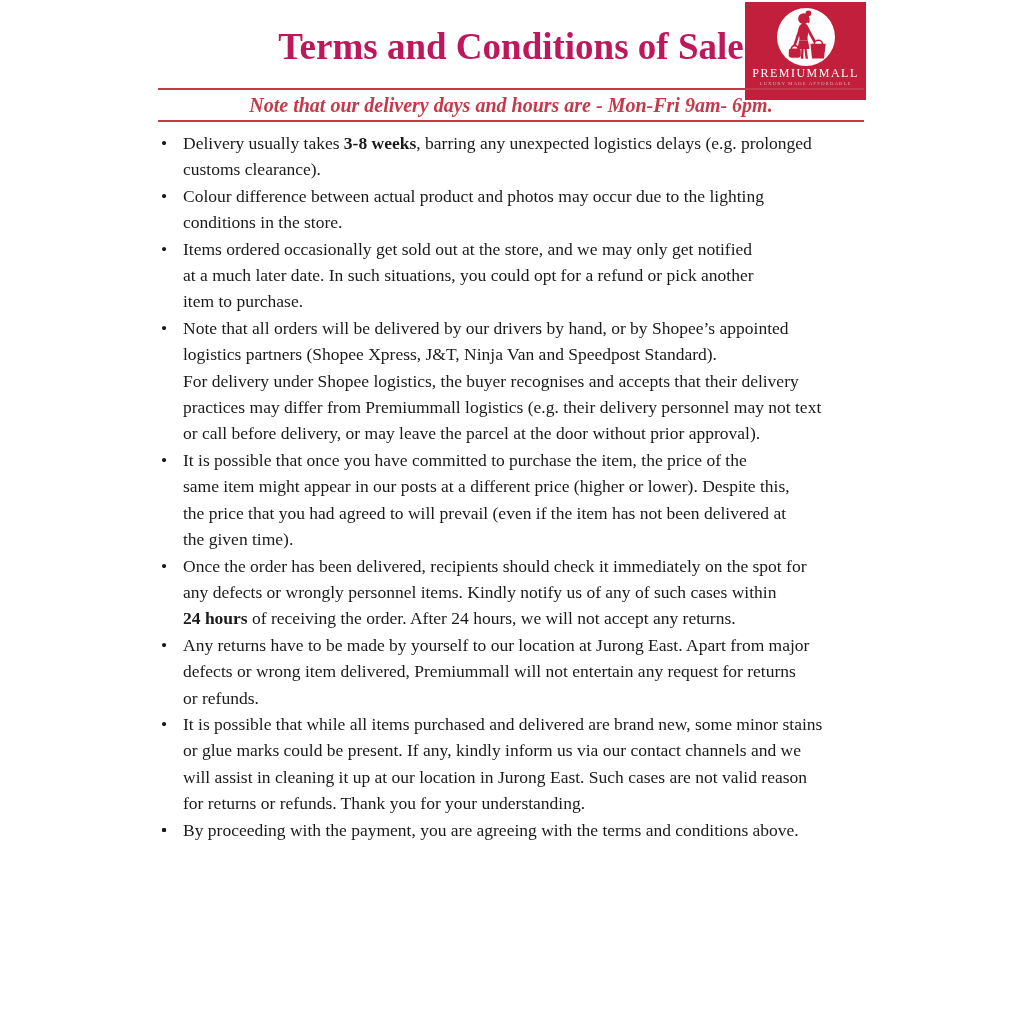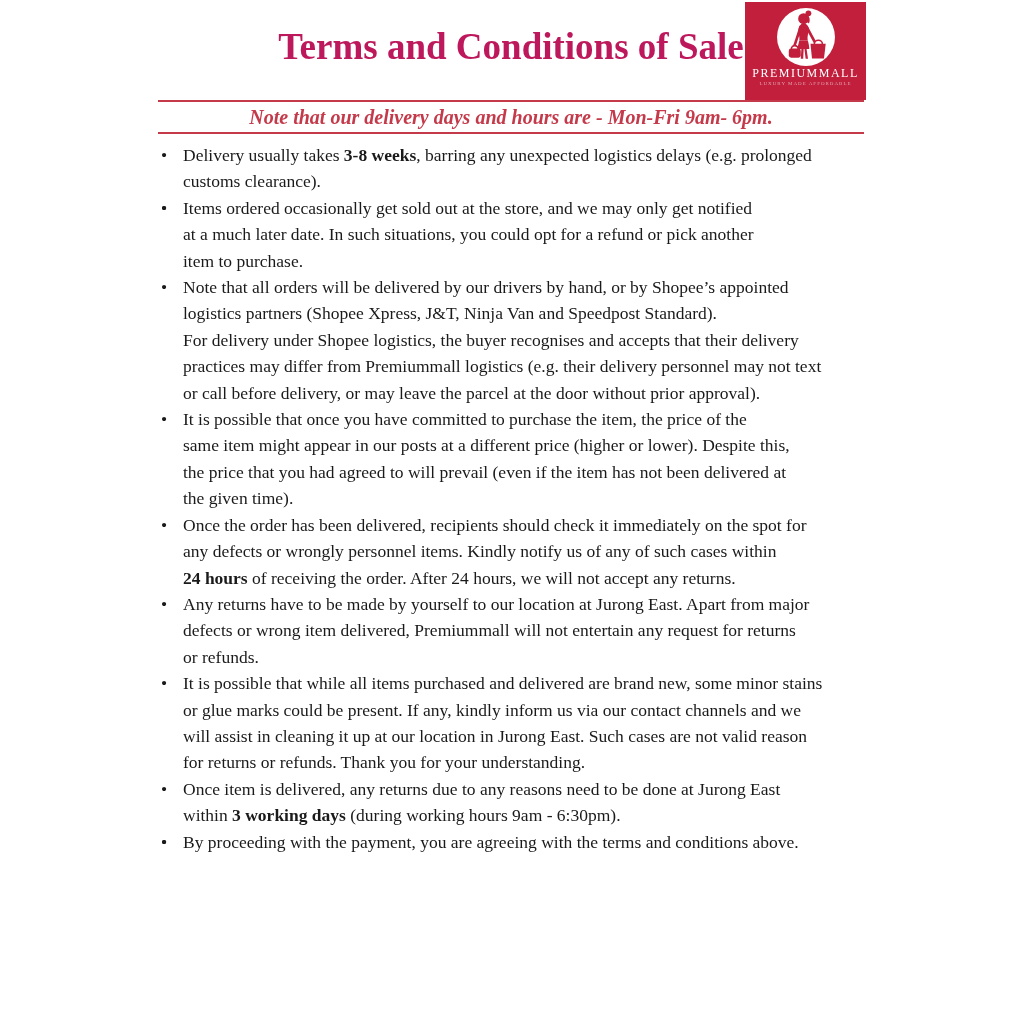--- a/index.html
+++ b/index.html
@@ -31,21 +31,21 @@
     color:#E2A4AF;font-size:5px;line-height:7px;letter-spacing:1px;
     white-space:nowrap;
   }
   
   .content{position:absolute;left:158px;top:0;width:706px;}
   h1{
     margin:30px 0 0;text-align:center;
     font-size:37px;line-height:34px;font-weight:bold;color:#be185d;
   }
   .note-band{
-    margin-top:36px;
+    margin-top:24px;
     border-top:2px solid var(--red);
     border-bottom:2px solid var(--red);
     padding:2px 0;
   }
   .note-text{
     color:var(--red);font-style:italic;font-weight:bold;
     font-size:20px;line-height:26px;text-align:center;
     font-family:"Liberation Serif", serif;
   }
   
@@ -97,21 +97,22 @@
 <div class="content">
   <h1>Terms and Conditions of Sale</h1>
 
   <div class="note-band">
     <div class="note-text">Note that our delivery days and hours are - Mon-Fri 9am- 6pm.</div>
   </div>
 
   <ul class="terms" id="terms-list">
       <li><span class="bullet">•</span><span class="term-text"><span class="seg">Delivery usually takes </span><span class="seg-b">3-8 weeks</span><span class="seg">, barring any unexpected logistics delays (e.g. prolonged
 customs clearance).</span></span></li>
-      <li><span class="bullet">•</span></li>
+      <li><span class="bullet">•</span><span class="term-text"><span class="seg">Colour difference between actual product and photos may occur due to the lighting
+conditions in the store.</span></span></li>
       <li><span class="bullet">•</span><span class="term-text"><span class="seg">Items ordered occasionally get sold out at the store, and we may only get notified
 at a much later date. In such situations, you could opt for a refund or pick another
 item to purchase.</span></span></li>
       <li><span class="bullet">•</span><span class="term-text"><span class="seg">Note that all orders will be delivered by our drivers by hand, or by Shopee’s appointed
 logistics partners (Shopee Xpress, J&amp;T, Ninja Van and Speedpost Standard).
 For delivery under Shopee logistics, the buyer recognises and accepts that their delivery
 practices may differ from Premiummall logistics (e.g. their delivery personnel may not text
 or call before delivery, or may leave the parcel at the door without prior approval).</span></span></li>
       <li><span class="bullet">•</span><span class="term-text"><span class="seg">It is possible that once you have committed to purchase the item, the price of the
 same item might appear in our posts at a different price (higher or lower). Despite this,
@@ -120,18 +121,17 @@
       <li><span class="bullet">•</span><span class="term-text"><span class="seg">Once the order has been delivered, recipients should check it immediately on the spot for
 any defects or wrongly personnel items. Kindly notify us of any of such cases within
 </span><span class="seg-b">24 hours</span><span class="seg"> of receiving the order. After 24 hours, we will not accept any returns.</span></span></li>
       <li><span class="bullet">•</span><span class="term-text"><span class="seg">Any returns have to be made by yourself to our location at Jurong East. Apart from major
 defects or wrong item delivered, Premiummall will not entertain any request for returns
 or refunds.</span></span></li>
       <li><span class="bullet">•</span><span class="term-text"><span class="seg">It is possible that while all items purchased and delivered are brand new, some minor stains
 or glue marks could be present. If any, kindly inform us via our contact channels and we
 will assist in cleaning it up at our location in Jurong East. Such cases are not valid reason
 for returns or refunds. Thank you for your understanding.</span></span></li>
-      <li><span class="bullet">•</span><span class="term-text"><span class="seg">Once item is delivered, any returns due to any reasons need to be done at Jurong East
-within </span><span class="seg-b">3 working days</span><span class="seg"> (during working hours 9am - 6:30pm).</span></span></li>
+      <li><span class="bullet">•</span></li>
       <li><span class="bullet">•</span></li>
       <li><span class="bullet">•</span><span class="term-text"><span class="seg">By proceeding with the payment, you are agreeing with the terms and conditions above.</span></span></li>
     </ul>
 </div>
 
 </body></html>

